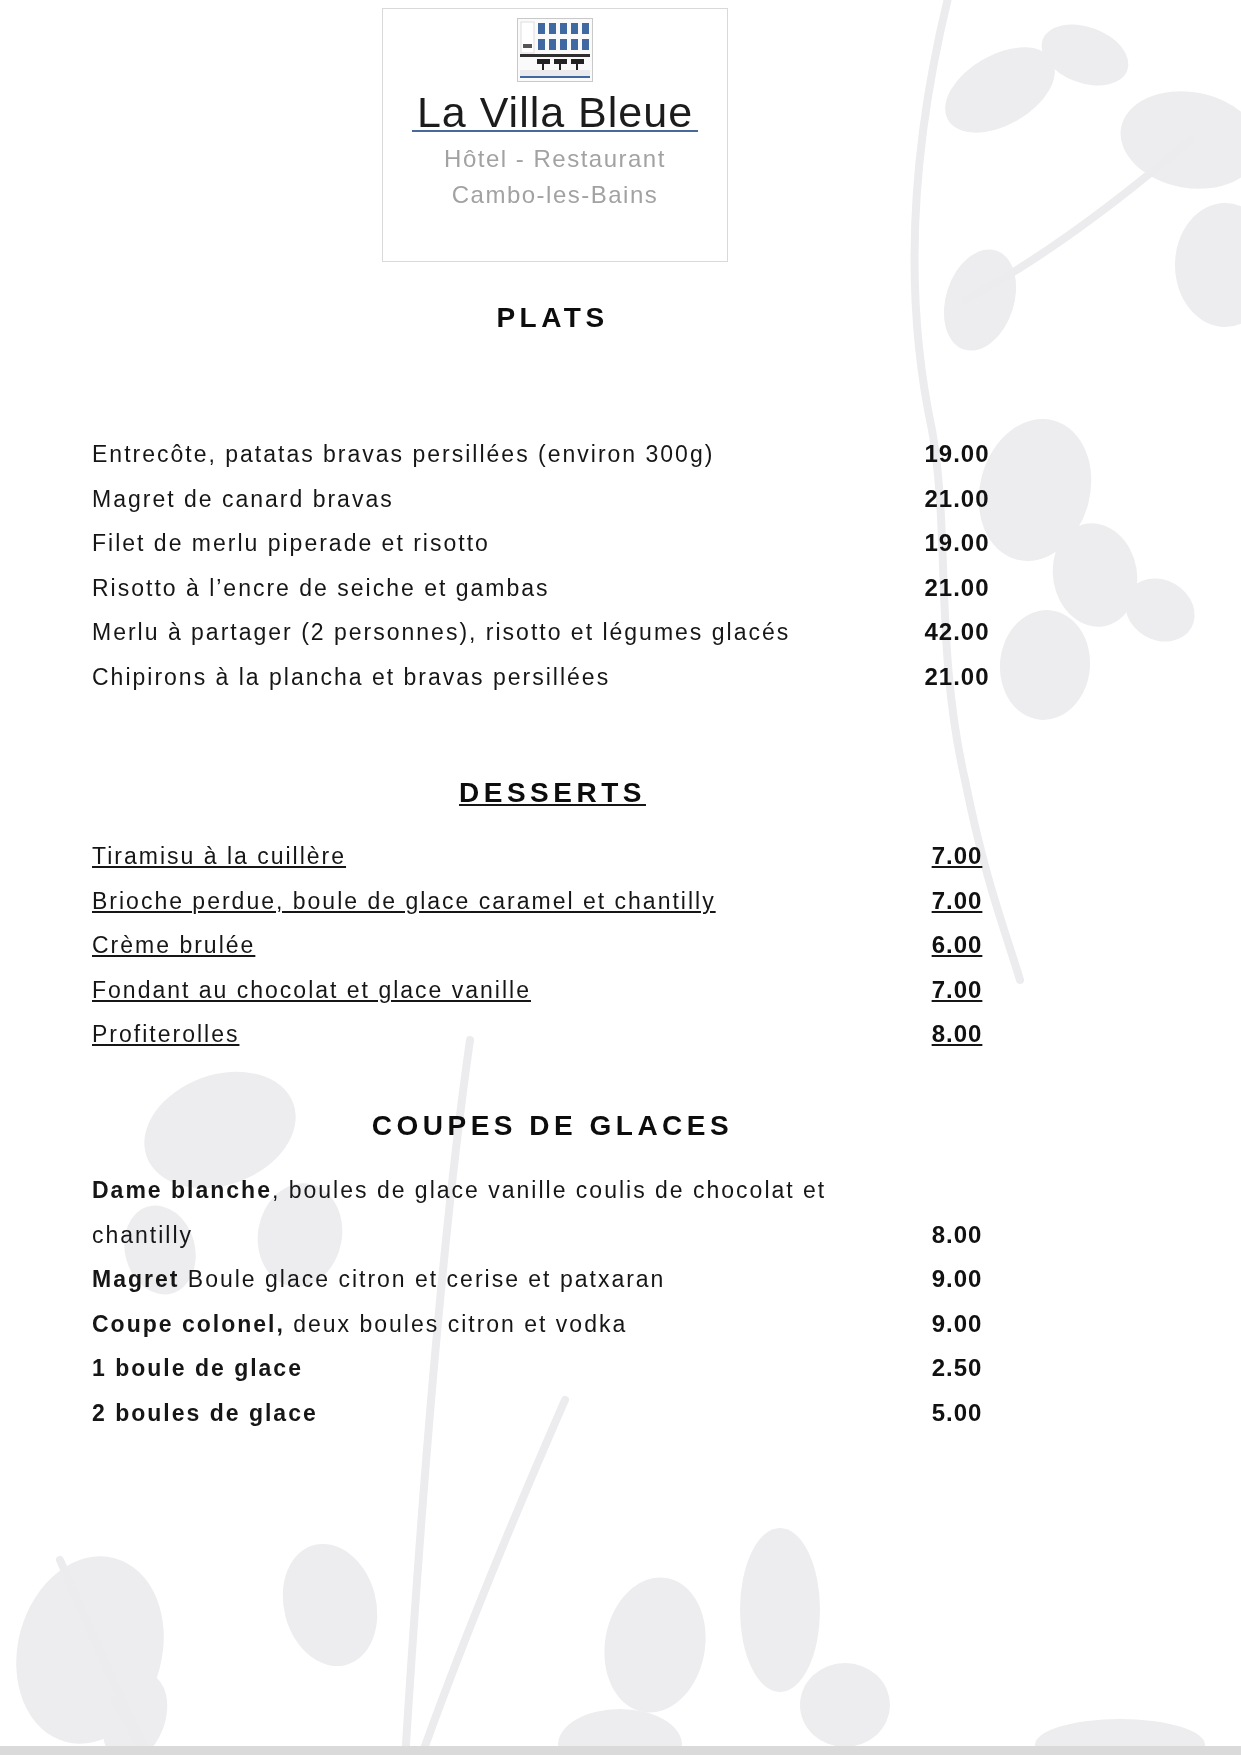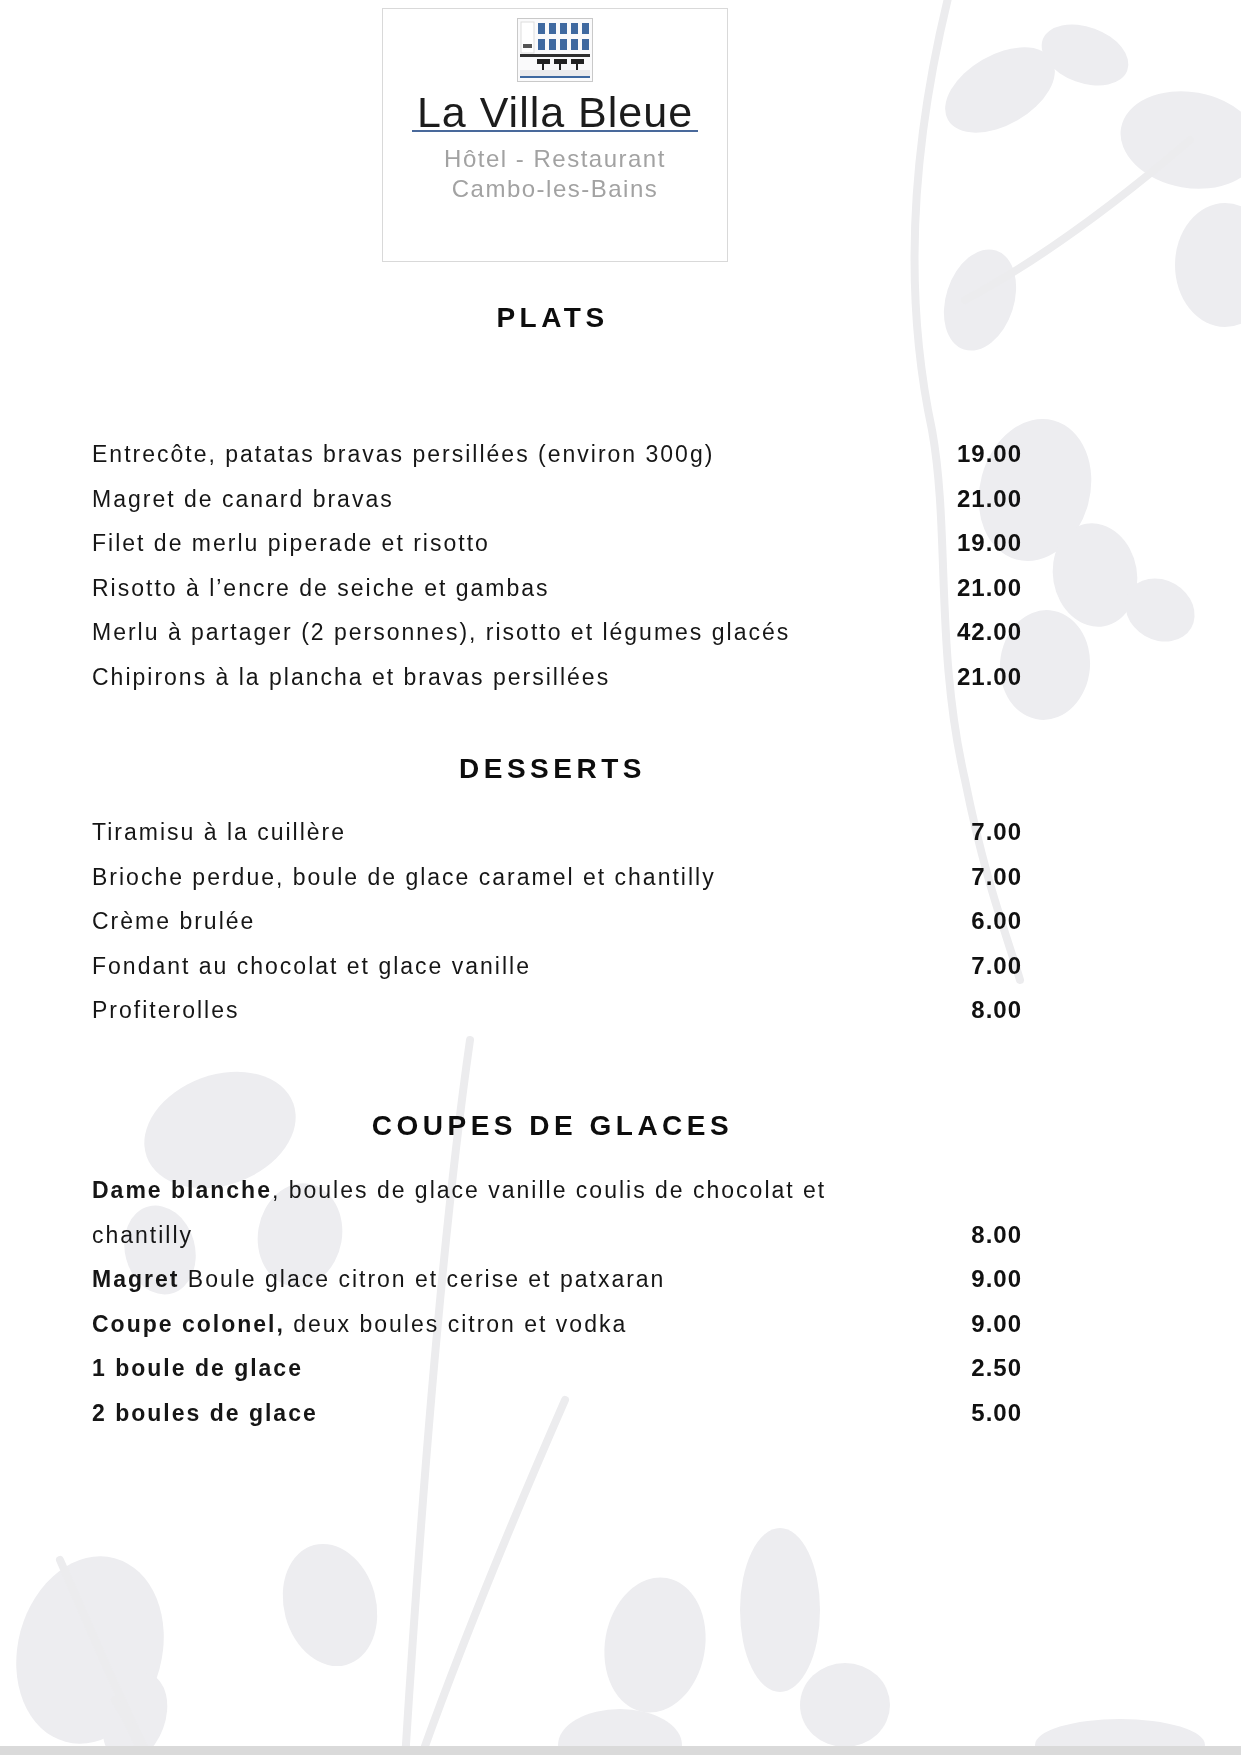--- a/index.html
+++ b/index.html
@@ -10,35 +10,35 @@
 
   
   .logo-box{position:absolute;left:382px;top:8px;width:344px;height:252px;background:#ffffff;
             border:1px solid #d9d9d9;text-align:center;}
   .logo-building{margin:9px auto 0 auto;display:block;}
   .logo-title{font-size:43px;font-weight:400;letter-spacing:1px;color:#1c1c1c;margin-top:4px;
               line-height:52px;}
   .logo-underline{width:286px;height:2px;background:#49699b;margin:-8px auto 0 auto;}
   .logo-sub{font-size:24px;color:#a2a2a2;letter-spacing:1.5px;line-height:30px;}
   .logo-sub.first{margin-top:12px;}
-  .logo-sub.second{}
+  .logo-sub.second{margin-top:6px;}
 
   
   .section{position:absolute;left:92px;width:981px;}
-  #sec0{top:300px;} #sec1{top:751px;} #sec2{top:1108px;}
+  #sec0{top:300px;} #sec1{top:775px;text-decoration:underline;} #sec2{top:1108px;}
   .sec-title{width:921px;text-align:center;font-weight:bold;font-size:28px;letter-spacing:4.5px;
              color:#0d0d0d;line-height:36px;}
   #sec0 .rows{margin-top:96px;}
   #sec1 .rows{margin-top:23px;}
   #sec2 .rows{margin-top:24px;}
   .row{display:flex;align-items:flex-end;}
   .row .name{flex:1;max-width:800px;font-size:23px;letter-spacing:2px;color:#161616;
              line-height:44.6px;}
   .row .name b{font-weight:bold;letter-spacing:2px;}
-  .row .price{width:130px;text-align:right;font-weight:bold;font-size:24px;letter-spacing:1px;
+  .row .price{width:130px;text-align:center;font-weight:bold;font-size:24px;letter-spacing:1px;
               color:#111111;line-height:44.6px;}
 </style>
 </head>
 <body>
 
 <div id="page">
 
   <svg class="watermark" viewBox="0 0 1241 1755" xmlns="http://www.w3.org/2000/svg" aria-hidden="true">
     <g fill="#ededf0" stroke="none">
       <ellipse cx="1000" cy="90" rx="60" ry="35" transform="rotate(-30 1000 90)"></ellipse>

